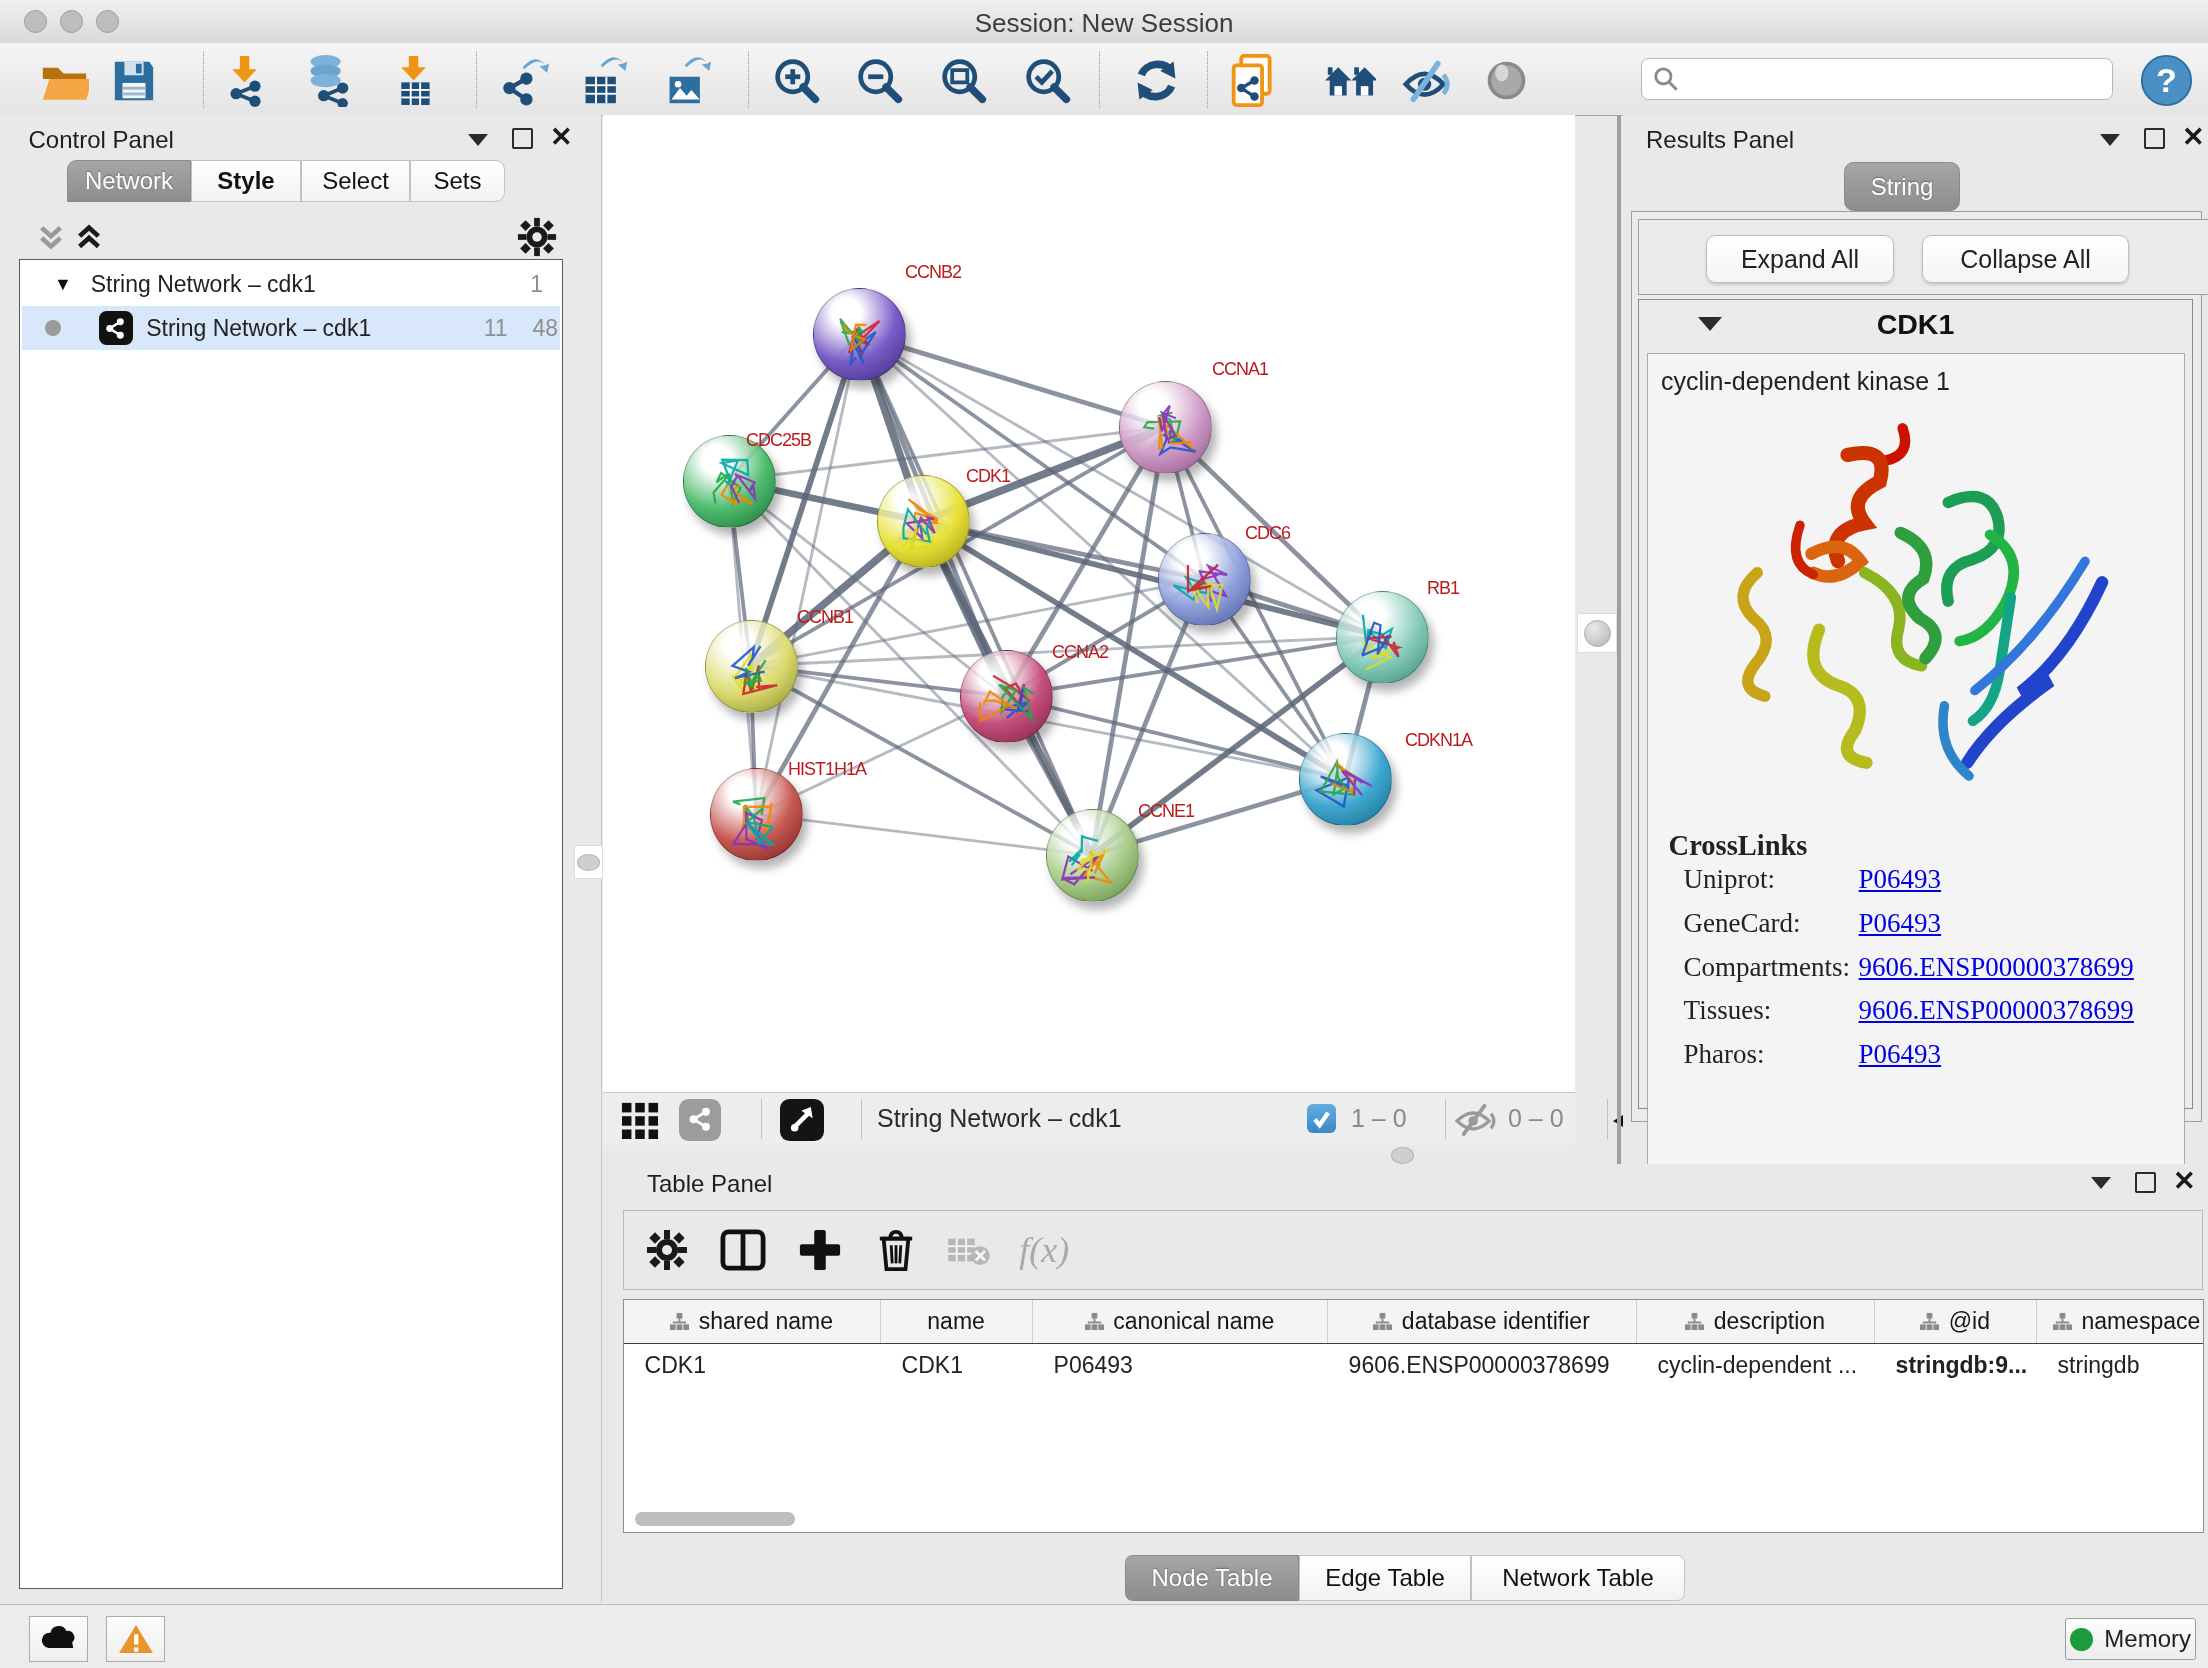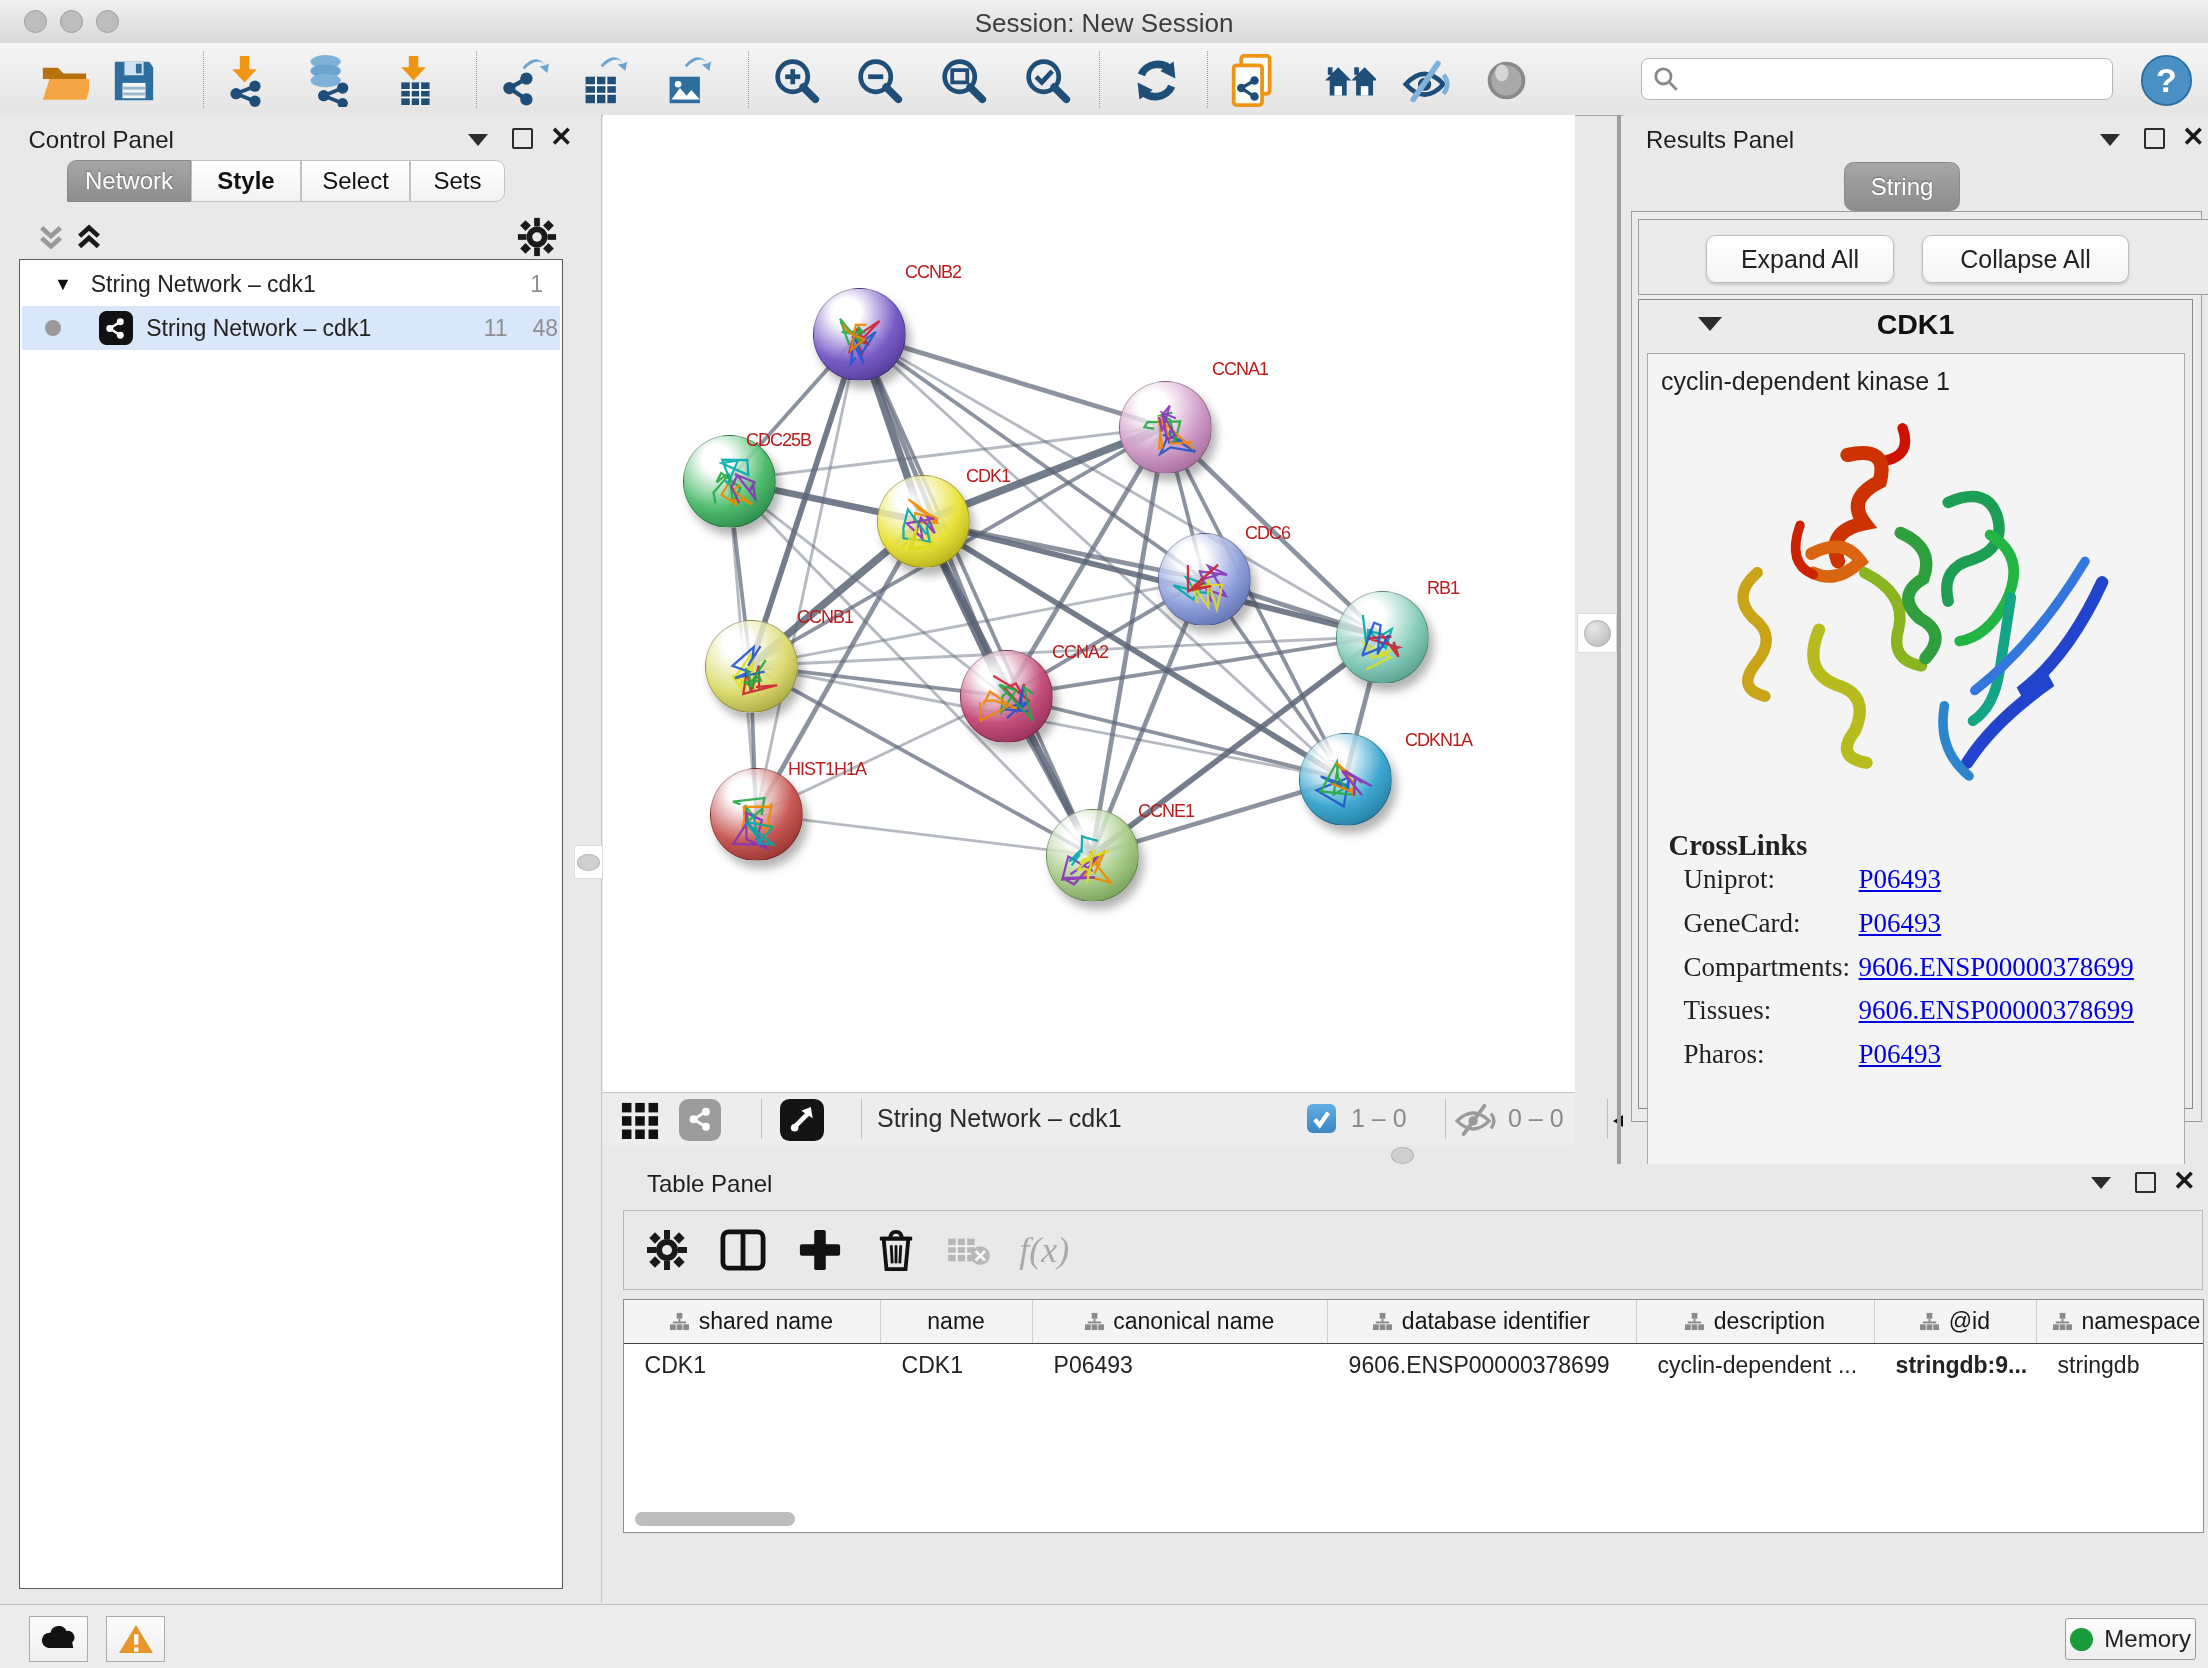--- a/index.html
+++ b/index.html
@@ -755,20 +755,25 @@
             <div class="td" style="width: 295px;">P06493</div>
             <div class="td" style="width: 309px;">9606.ENSP00000378699</div>
             <div class="td" style="width: 238px;">cyclin-dependent ...</div>
             <div class="td" style="width: 162px; font-weight: bold;">stringdb:9...</div>
             <div class="td" style="width: 181px;">stringdb</div>
           </div>
         </div>
       <div class="hscroll" style="left:11.4px;bottom:5.7px;width:160px"></div>
     </div>
 
+    <div class="abs bottom-tabs" id="table-tabs" style="left:510px;top:391px">
+        <div class="tab active" style="width: 174px; height: 46px; border-radius: 7.6px 0px 0px 7.6px;">Node Table</div>
+        <div class="tab" style="width: 172px; height: 46px;">Edge Table</div>
+        <div class="tab" style="width: 214px; height: 46px; border-radius: 0px 7.6px 7.6px 0px;">Network Table</div>
+      </div>
   </div>
 
   <div class="abs statusbar" style="left:0;top:1604px;width:2208px;height:65px">
     <div class="abs sq-btn" style="left:28.5px;top:10.5px;width:57px;height:44px">
       <svg width="38" height="27" viewBox="0 0 40 28">
           <path d="M10 24 a8 8 0 0 1 2 -16 a9 9 0 0 1 17 -2 a7 7 0 0 1 6 12 l1 6z" fill="#111"></path>
         </svg>
     </div>
     <div class="abs sq-btn" style="left:106px;top:10.5px;width:57px;height:44px">
       <svg width="38" height="32" viewBox="0 0 40 34">

